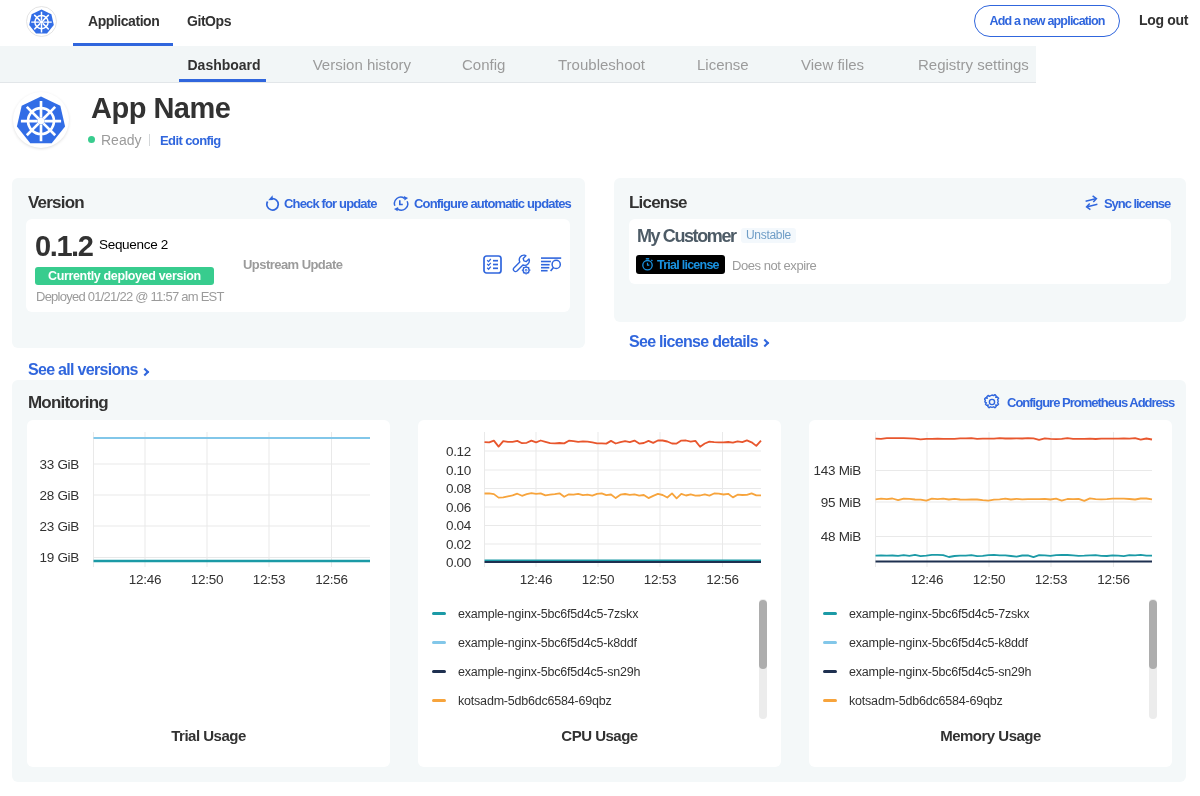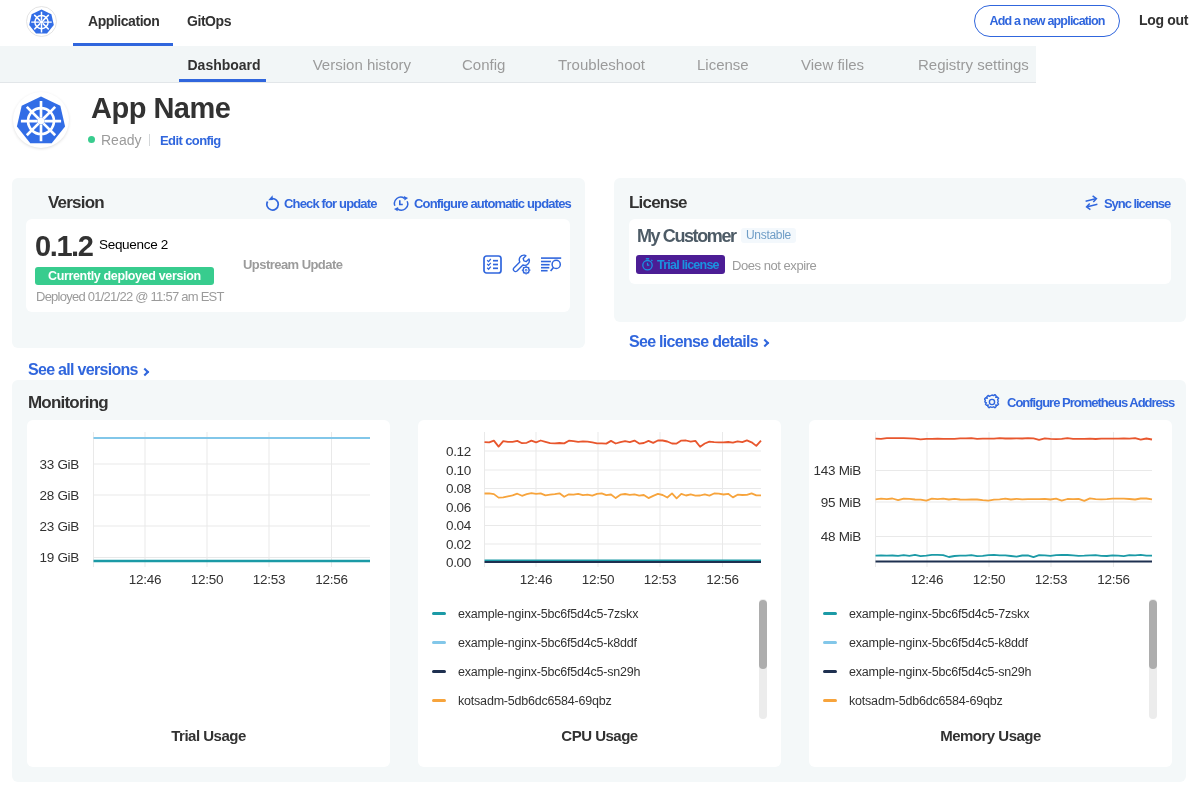--- a/index.html
+++ b/index.html
@@ -40,21 +40,21 @@
 .vnum { left:35px; top:231.8px; font-size:29px; font-weight:700; color:#323232; letter-spacing:-1.4px; }
 .vseq { left:99px; top:237.9px; font-size:13.5px; color:#000000; letter-spacing:-0.3px; }
 .vbadge { left:35px; top:266.5px; height:18.5px; background:#38cc8e; color:#fff; font-size:12.5px; font-weight:700; line-height:18.5px; padding:0 13px; border-radius:3px; letter-spacing:-0.35px; }
 .vdep { left:36px; top:290.3px; font-size:13px; color:#9b9b9b; letter-spacing:-0.75px; }
 .vup { left:243px; top:257.7px; font-size:13px; font-weight:700; color:#9b9b9b; letter-spacing:-0.55px; }
 .vicons { position:absolute; left:483px; top:254px; display:flex; gap:10px; align-items:center; }
 
 
 .custname { left:637px; top:226.8px; font-size:18px; font-weight:700; color:#4d5b66; letter-spacing:-1.4px;text-align:center; }
 .unstable { left:741px; top:228px; height:15px; line-height:15px; background:#f3f8fc; color:#6f9dc6; font-size:12px; padding:0 5px; border-radius:3px; letter-spacing:-0.3px; }
-.trialpill { left:636px; top:254.7px; height:19.5px; background:#4c1d95; color:#1a92e0; font-size:12.5px; font-weight:700; padding:1px 6px 0 5px; border-radius:3px; display:flex; align-items:center; letter-spacing:-0.75px; }
+.trialpill { left:636px; top:254.7px; height:19.5px; background:#000000; color:#1a92e0; font-size:12.5px; font-weight:700; padding:1px 6px 0 5px; border-radius:3px; display:flex; align-items:center; letter-spacing:-0.75px; }
 .noexpire { left:732px; top:258.7px; font-size:13px; color:#9b9b9b; letter-spacing:-0.45px; }
 
 
 .chartcard { position:absolute; top:420px; width:363px; height:347px; background:#fff; border-radius:6px; }
 .legend { position:absolute; left:14px; top:599px; }
 .legrow { display:flex; align-items:center; height:29px; }
 .dash { width:14px; height:3px; border-radius:2px; margin-right:12px; flex:none; }
 .leglabel { font-size:12.5px; color:#323232; letter-spacing:-0.2px; }
 .charttitle { position:absolute; width:363px; top:728.3px; text-align:center; line-height:1; font-size:15px; font-weight:700; color:#323232; letter-spacing:-0.5px; }
 .sbtrack { position:absolute; top:599px; width:8px; height:120px; background:#ececec; border-radius:4px; }
@@ -106,21 +106,21 @@
     <line x1="19.0" y1="23.5" x2="3.7" y2="23.5" stroke="#fff" stroke-width="2.4"></line>
     <line x1="19.88" y1="21.38" x2="9.06" y2="10.56" stroke="#fff" stroke-width="2.4"></line>
   </svg>
 <div class="abs appname">App Name</div>
 <div class="abs dot"></div>
 <div class="abs ready">Ready</div>
 <div class="abs vline"></div>
 <div class="abs editcfg">Edit config</div>
 
 <div class="card" style="left:12px; top:178px; width:573px; height:170px;"></div>
-<div class="cardhead" style="left:28px; top:193.9px;margin-left:20px;">Version</div>
+<div class="cardhead" style="left:28px; top:193.9px;">Version</div>
 <div class="toollink" style="left:265px; top:195px;"><svg width="15" height="16" viewBox="0 0 15 16" style="margin-right:4px;">
       <path d="M6.6 3.7 A5.7 5.7 0 1 1 2.6 6.5" fill="none" stroke="#3066dd" stroke-width="1.7"></path>
       <polygon points="7.6,0.3 7.9,5.0 3.2,5.3" fill="#3066dd"></polygon>
     </svg>Check for update</div>
 <div class="toollink" style="left:393px; top:195px;"><svg width="16" height="17" viewBox="0 0 16 17" style="margin-right:5px;">
       <path d="M1.9 10.8 A6.3 6.3 0 0 1 11.4 3.3" fill="none" stroke="#3066dd" stroke-width="1.5"></path>
       <path d="M14.1 6.2 A6.3 6.3 0 0 1 4.6 13.9" fill="none" stroke="#3066dd" stroke-width="1.5"></path>
       <polygon points="10.8,0.9 15.1,3.1 11.5,5.4" fill="#3066dd"></polygon>
       <polygon points="5.2,11.9 1.0,14.0 4.6,16.3" fill="#3066dd"></polygon>
       <path d="M6.8 5.3 V9.5 H9.8" fill="none" stroke="#3066dd" stroke-width="1.6"></path>

